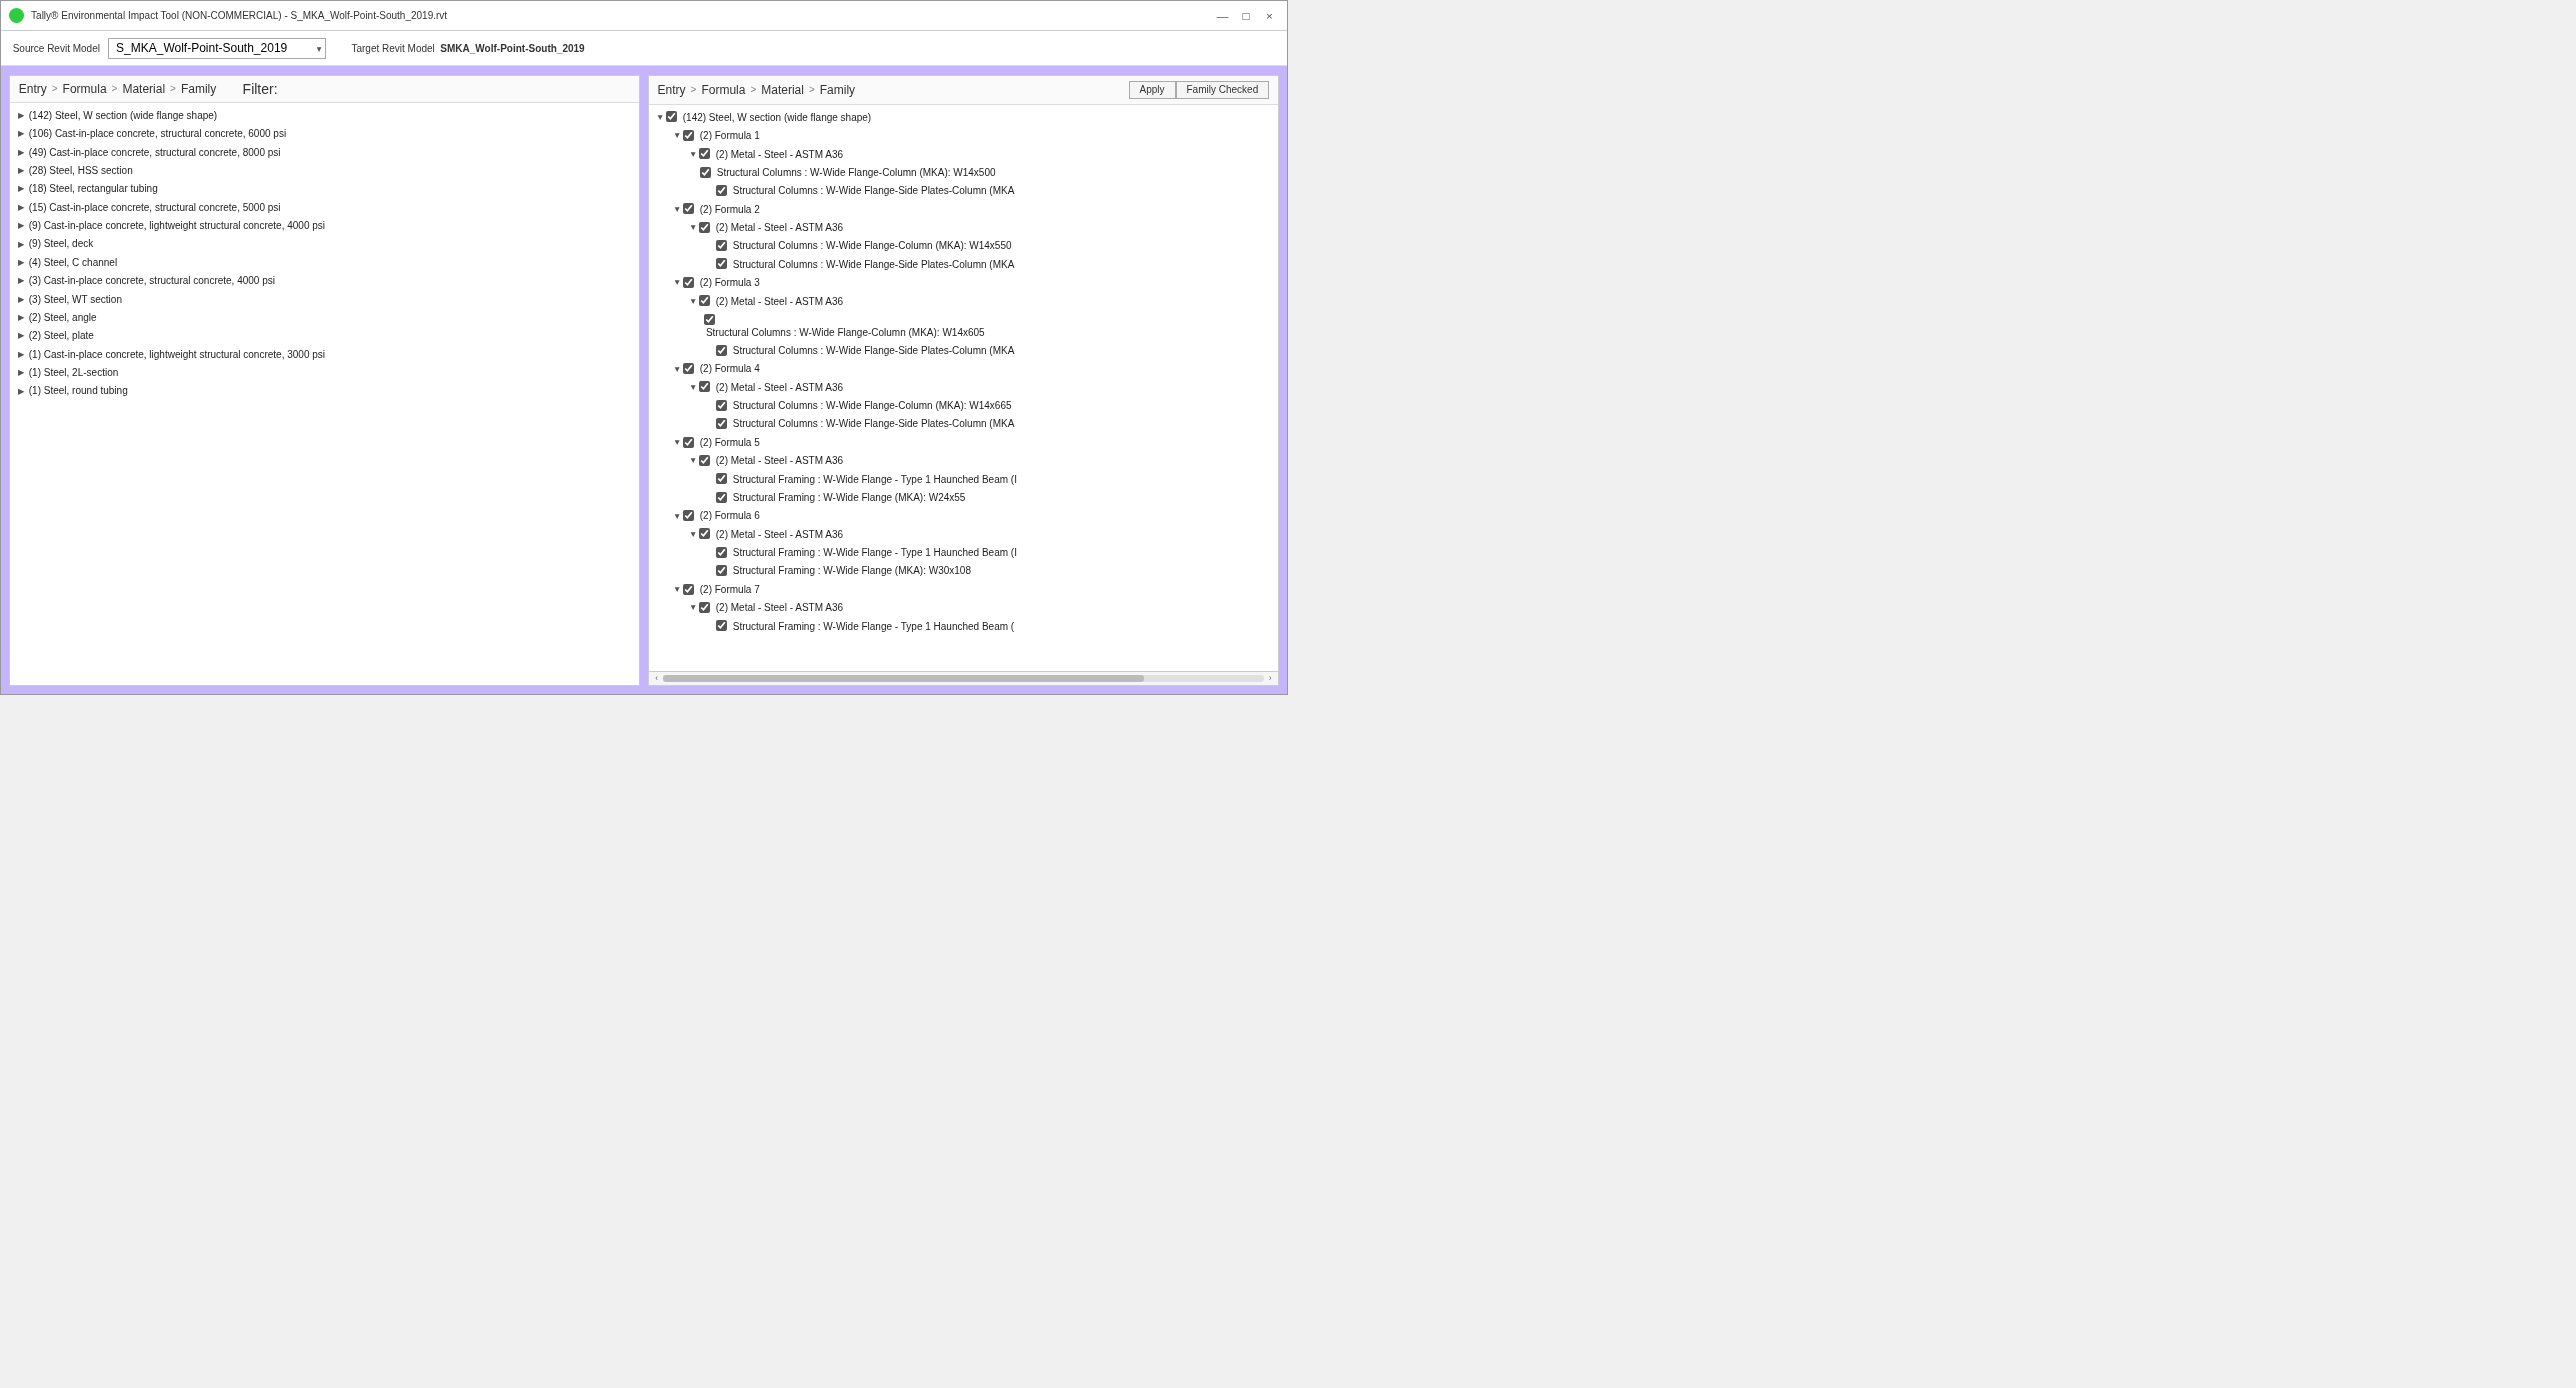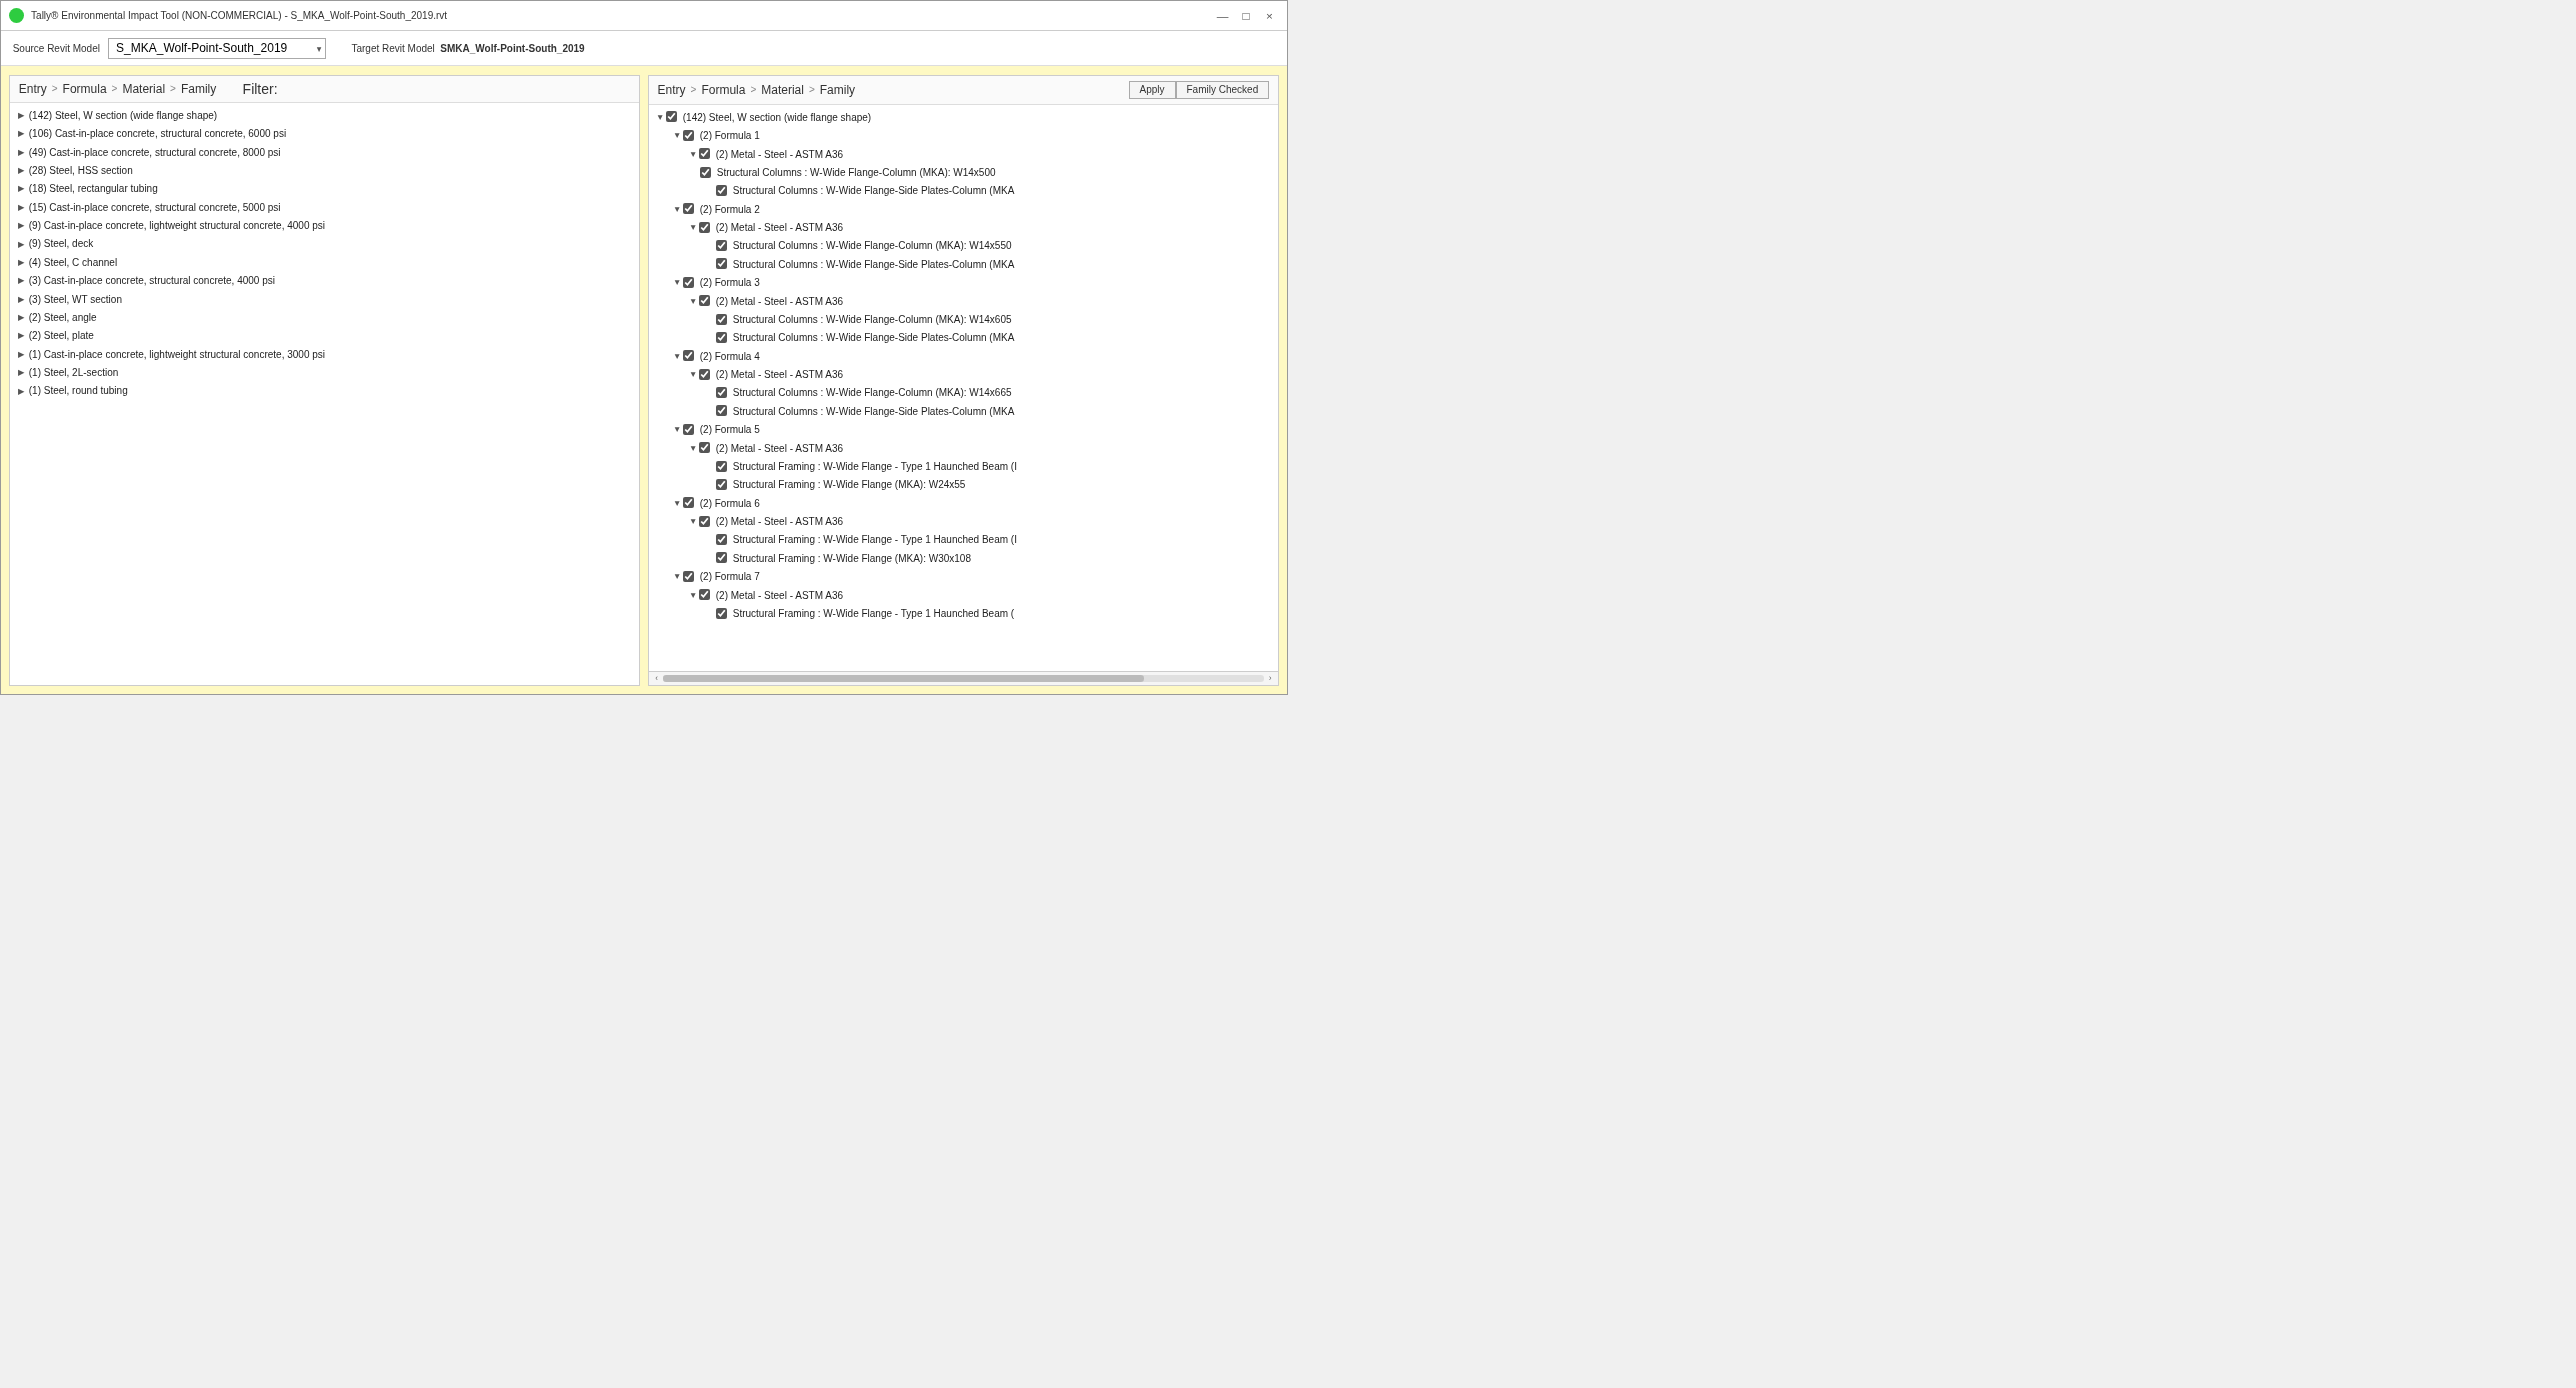--- a/index.html
+++ b/index.html
@@ -7,21 +7,21 @@
       font-family: 'Segoe UI', Arial, sans-serif;
       font-size: 11px;
       background: #f0f0f0;
       width: 1288px;
       height: 695px;
       overflow: hidden;
     }
     .window {
       width: 1288px;
       height: 695px;
-      background: #fef9c3;
+      background: #c4b5fd;
       border: 0.8px solid #999;
       display: flex;
       flex-direction: column;
     }
     .title-bar {
       background: #fff;
       border-bottom: 0.8px solid #ccc;
       padding: 5px 8.4px;
       display: flex;
       align-items: center;
@@ -404,21 +404,21 @@
           <div class="tree-item" style="padding-left: 22px;">
             <span class="tree-arrow">▼</span>
             <input type="checkbox" class="checkbox" checked="" style="">
             <span class="tree-text">(2) Formula 3</span>
           </div>
           <div class="tree-item" style="padding-left: 38px;">
             <span class="tree-arrow">▼</span>
             <input type="checkbox" class="checkbox" checked="" style="">
             <span class="tree-text">(2) Metal - Steel - ASTM A36</span>
           </div>
-          <div class="tree-item" style="padding-left: 55px;">
+          <div class="tree-item" style="padding-left: 55px; flex-direction: column;">
             <span style="width:11.7px;display:inline-block;"></span>
             <input type="checkbox" class="checkbox" checked="" style="">
             <span class="tree-text">Structural Columns : W-Wide Flange-Column (MKA): W14x605</span>
           </div>
           <div class="tree-item" style="padding-left: 55px;">
             <span style="width:11.7px;display:inline-block;"></span>
             <input type="checkbox" class="checkbox" checked="" style="">
             <span class="tree-text">Structural Columns : W-Wide Flange-Side Plates-Column (MKA</span>
           </div>
           <div class="tree-item" style="padding-left: 22px;">

